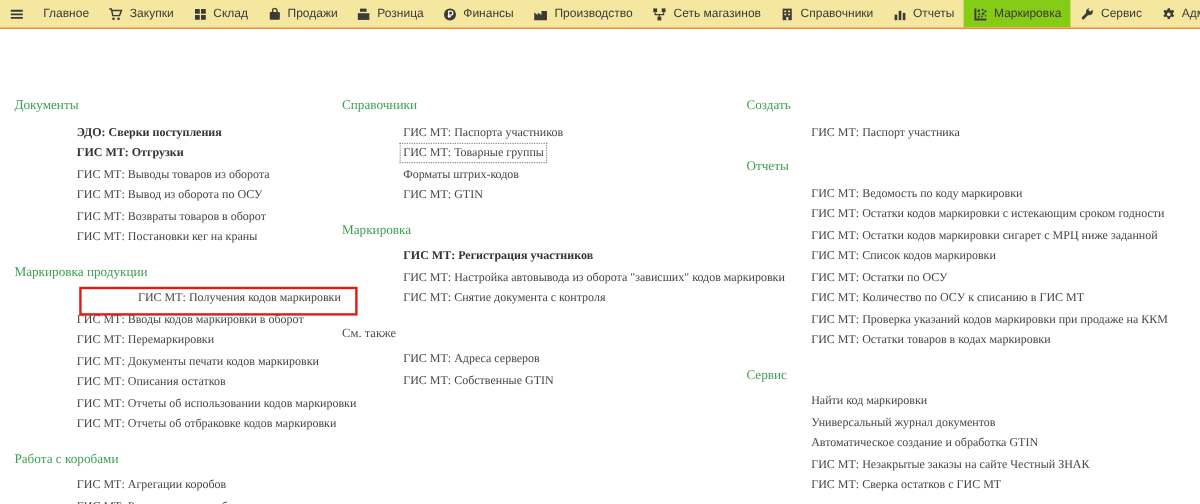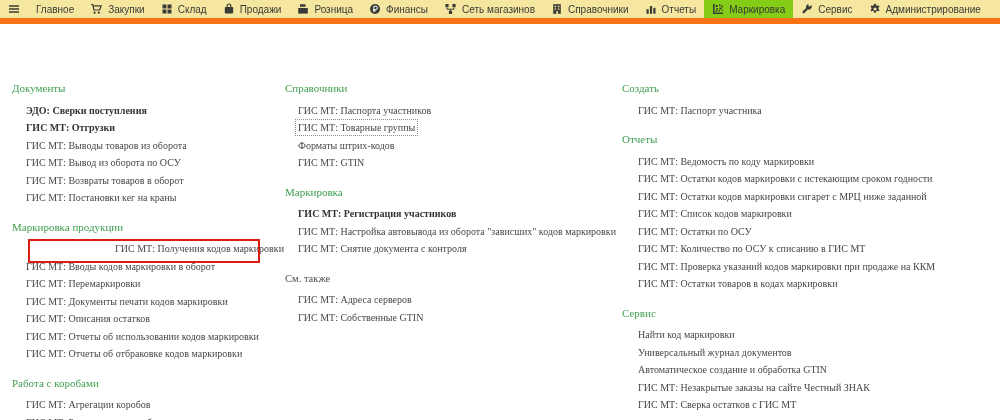--- a/index.html
+++ b/index.html
@@ -2,21 +2,21 @@
 <html><head>
 <meta charset="utf-8">
 <style>
   * { margin:0; padding:0; box-sizing:border-box; }
   html,body { width:1000px; height:420px; overflow:hidden; background:#fff;
               font-family:"Liberation Sans","DejaVu Sans",sans-serif; }
   body { position:relative; }
 
   
   .menubar { display:flex; align-items:stretch; height:24px; background:#f6e7a0;
-             border-bottom:6px solid #f97316; overflow:hidden; white-space:nowrap; }
+             border-bottom:1px solid #f97316; overflow:hidden; white-space:nowrap; }
   .menu-item { flex:0 0 auto; display:flex; align-items:center; gap:5px;
                padding:0 8px; font-size:10px; color:#3a3a35; cursor:pointer; }
   .menu-item.selected { background:#84cc16; }
   .menu-item .mi { display:flex; align-items:center; }
   .menu-item svg { display:block; }
 
   
   .col { position:absolute; top:80px; }
   .col1 { left:12px;  width:272px; }
   .col2 { left:285px; width:334px; }
@@ -25,21 +25,21 @@
   .section { margin:0;font-family:Liberation Serif, serif; }
   .section + .section { margin-top:12px; }
   .section-title { font-size:11px; line-height:17.5px; color:#3f9e52; white-space:nowrap; }
   .section-title.gray { color:#4c4c4c; font-size:10.5px; }
 
   ul.items { list-style:none; margin-top:4px; }
   .col1 ul.items { padding-left:14px; }
   .col2 ul.items { padding-left:13px; }
   .col3 ul.items { padding-left:16px; }
 
-  li.item { line-height:17.5px; height:17.5px; font-size:10px; color:#474747; white-space:nowrap; }
+  li.item { line-height:17.5px; height:17.5px; font-size:10px; color:#474747; white-space:nowrap;margin-left:38px; }
   li.item a { color:inherit; text-decoration:none; cursor:pointer; }
   li.item.bold { font-weight:bold; color:#333; }
 
   
   li.item.red-box { position:relative; padding-left:10px;text-align:right; }
   li.item.red-box::before { content:""; position:absolute; left:2px; top:-1px;
       width:228px; height:20px; border:2px solid #e01b14; pointer-events:none; }
 
   
   li.item.focus-box a { outline:1px dotted #8c8c8c; outline-offset:2px; }
@@ -95,20 +95,28 @@
       <span>Розница</span>
     </div>
     <div class="menu-item">
       <span class="mi">
         <svg width="12" height="12" viewBox="0 0 12 12">
           <circle cx="6" cy="6" r="5" fill="#3c3c36"></circle>
           <path d="M4.9 8.8V3.2h1.8a1.7 1.7 0 0 1 0 3.4H4.2M4.2 7.9h2.6" stroke="#fff" stroke-width="1" fill="none"></path>
         </svg>
       </span>
       <span>Финансы</span>
+    </div>
+    <div class="menu-item">
+      <span class="mi">
+        <svg width="13" height="12" viewBox="0 0 13 12" fill="#3c3c36">
+          <path d="M1.2 10.8V4.4l3 2.1V4.4l3 2.1V3.2h4.6v7.6z"></path>
+        </svg>
+      </span>
+      <span>Производство</span>
     </div>
     <div class="menu-item">
       <span class="mi">
         <svg width="13" height="12" viewBox="0 0 13 12">
           <path fill="none" stroke="#3c3c36" d="M3 4.5v1.7h7V4.5M6.5 6.2v1.6"></path>
           <rect x="1.4" y="1" width="3.2" height="3.2" fill="#3c3c36"></rect>
           <rect x="8.4" y="1" width="3.2" height="3.2" fill="#3c3c36"></rect>
           <rect x="4.9" y="7.8" width="3.2" height="3.2" fill="#3c3c36"></rect>
         </svg>
       </span>

